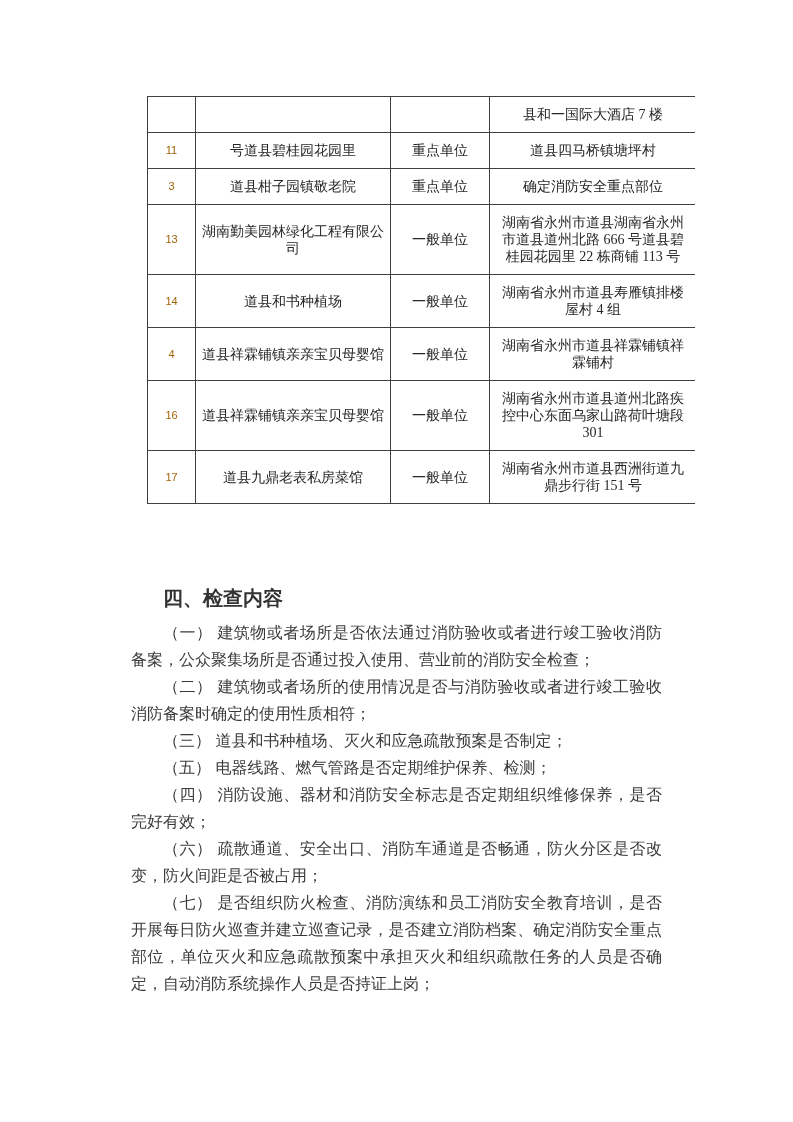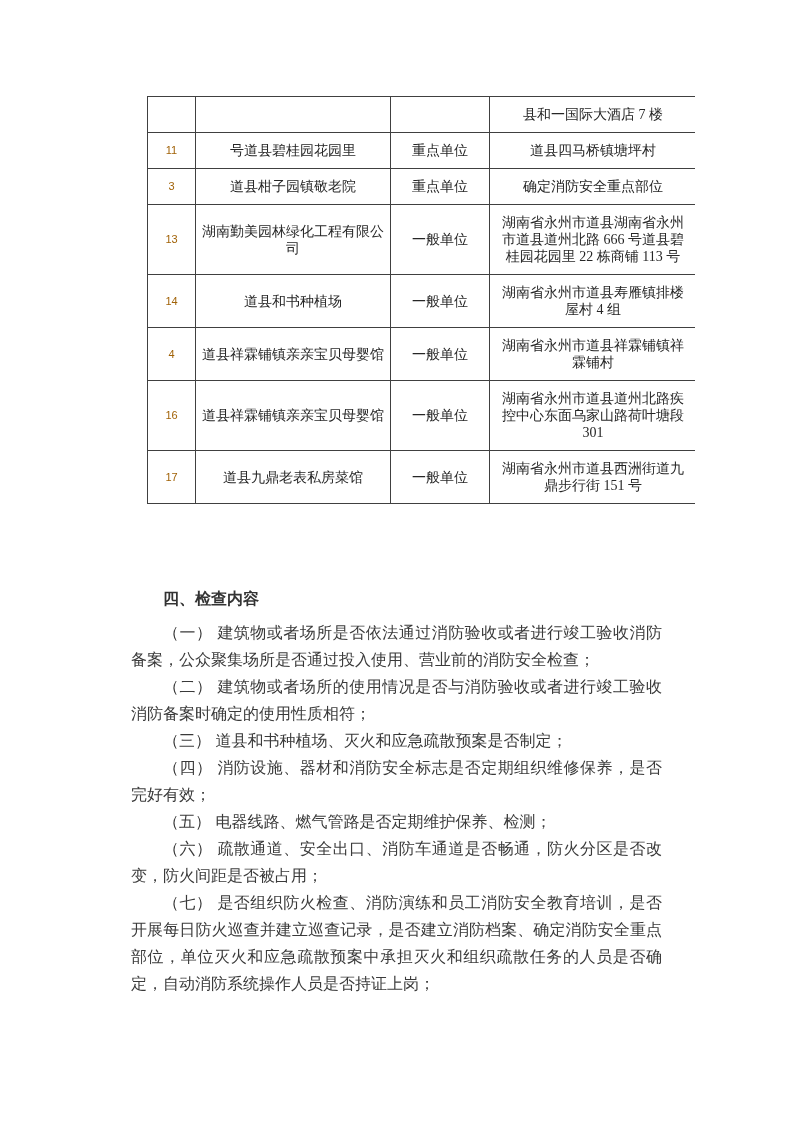--- a/index.html
+++ b/index.html
@@ -50,21 +50,21 @@
     top: 585px;
     width: 531px;
     font-family: "Liberation Sans", sans-serif;
     font-size: 16px;
     line-height: 27px;
     color: #3a3a3a;
     text-align: justify;
   }
   .content .heading {
     margin: 0 0 7px 0;
-    font-size: 16px;
+    font-size: 20px;
     font-weight: bold;
     color: #333333;
     text-indent: 32px;
     text-align: left;
   }
   .content p.para {
     margin: 0;
     text-indent: 32px;
   }
 </style>
@@ -131,20 +131,20 @@
         </tr>
       </tbody>
   </table>
 
   <div class="content">
     <div class="heading">四、检查内容</div>
     <div>
         <p class="para">（一） 建筑物或者场所是否依法通过消防验收或者进行竣工验收消防备案，公众聚集场所是否通过投入使用、营业前的消防安全检查；</p>
         <p class="para">（二） 建筑物或者场所的使用情况是否与消防验收或者进行竣工验收消防备案时确定的使用性质相符；</p>
         <p class="para">（三） 道县和书种植场、灭火和应急疏散预案是否制定；</p>
+        <p class="para">（五） 电器线路、燃气管路是否定期维护保养、检测；</p>
         <p class="para">（四） 消防设施、器材和消防安全标志是否定期组织维修保养，是否完好有效；</p>
-        <p class="para">（五） 电器线路、燃气管路是否定期维护保养、检测；</p>
         <p class="para">（六） 疏散通道、安全出口、消防车通道是否畅通，防火分区是否改变，防火间距是否被占用；</p>
         <p class="para">（七） 是否组织防火检查、消防演练和员工消防安全教育培训，是否开展每日防火巡查并建立巡查记录，是否建立消防档案、确定消防安全重点部位，单位灭火和应急疏散预案中承担灭火和组织疏散任务的人员是否确定，自动消防系统操作人员是否持证上岗；</p>
       </div>
   </div>
 
 </div>
 
 </body></html>

